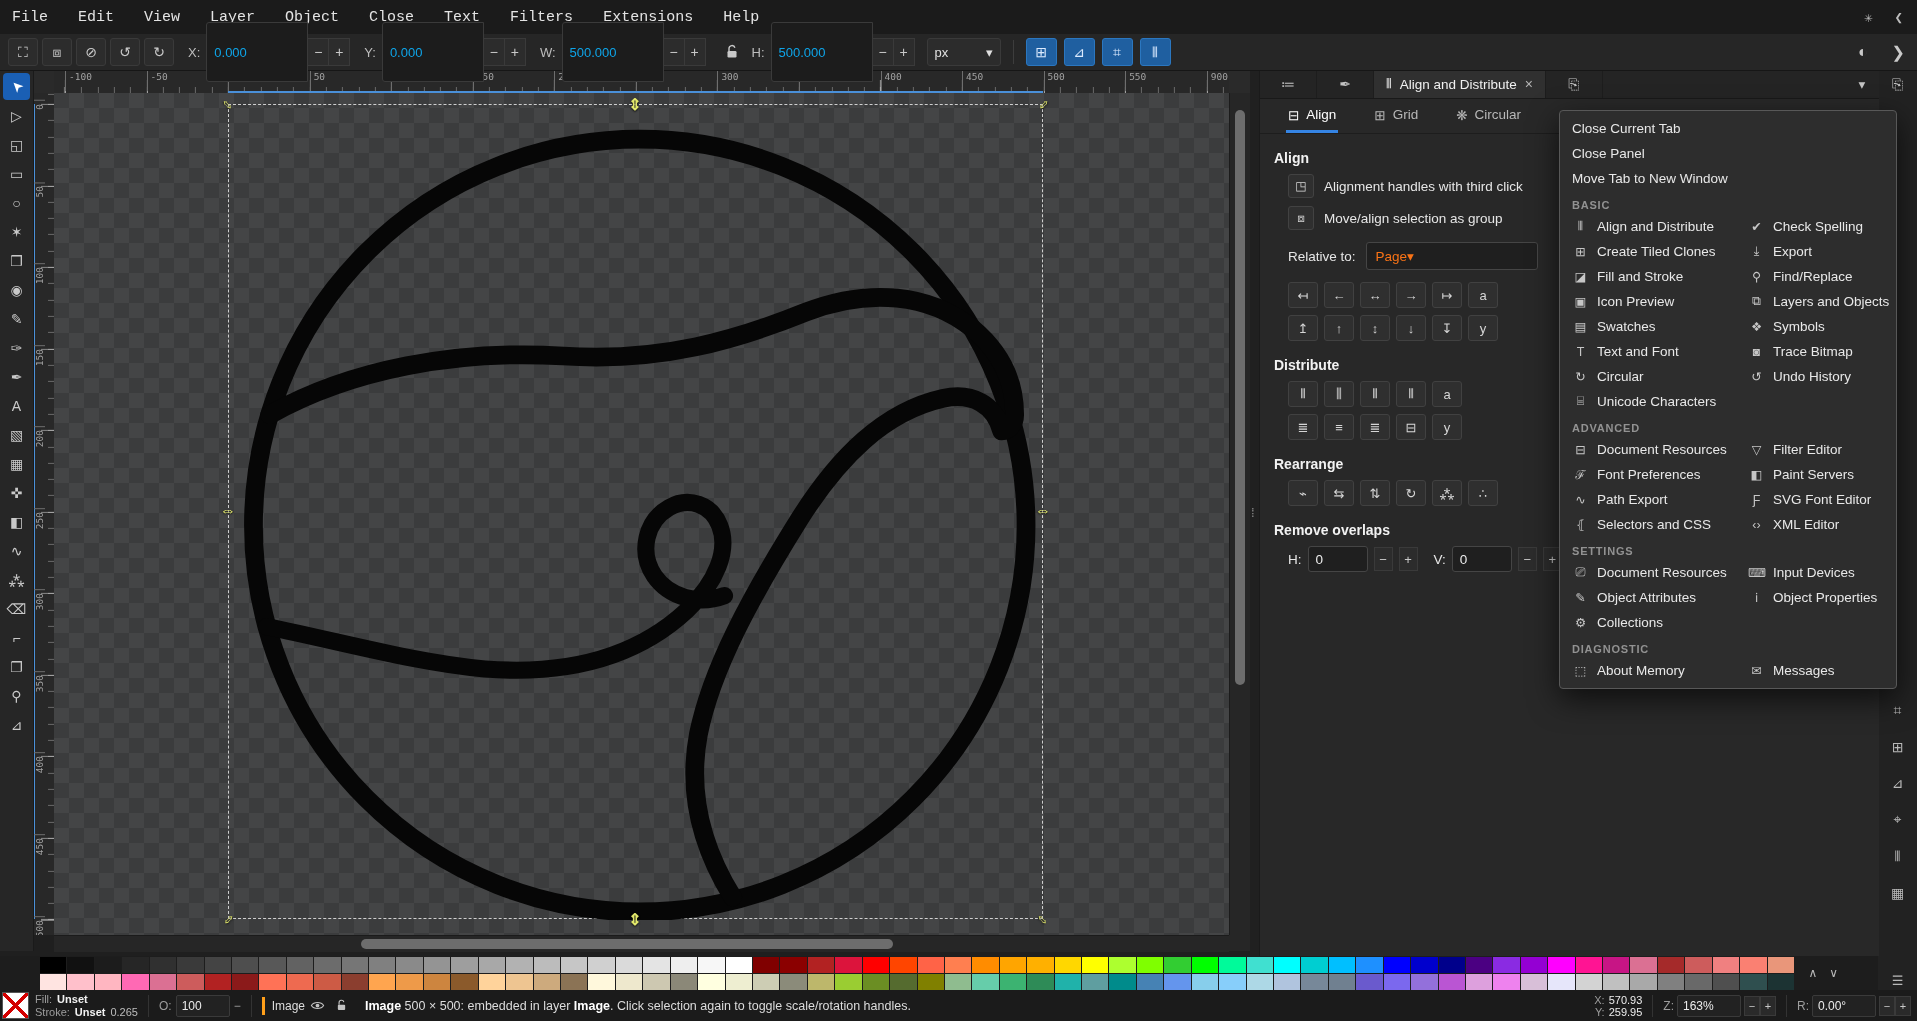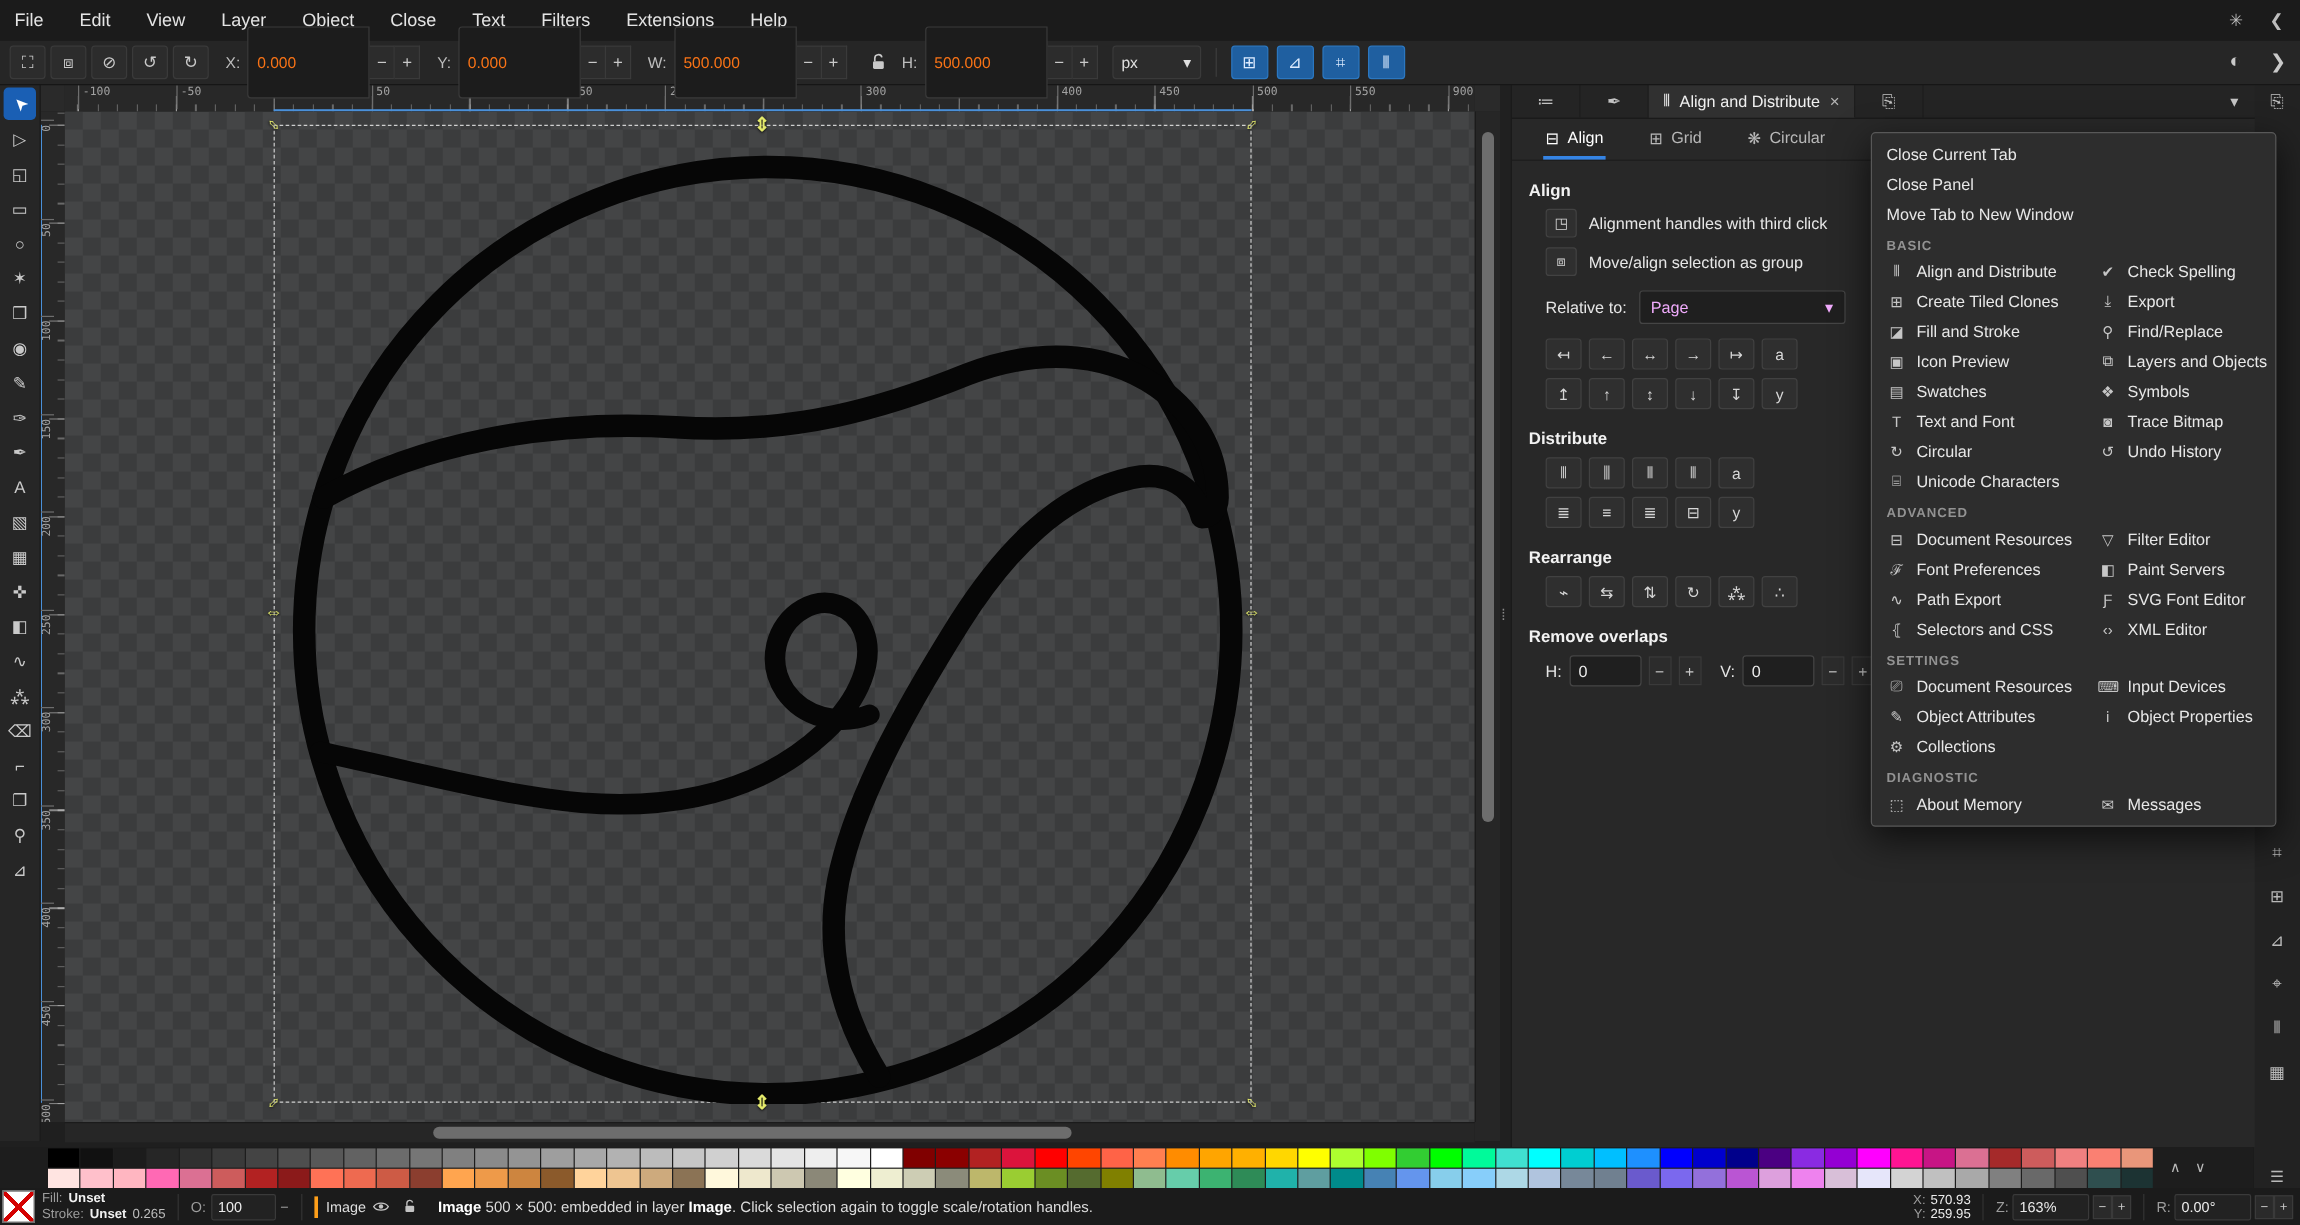--- a/index.html
+++ b/index.html
@@ -1,32 +1,32 @@
 <!DOCTYPE html>
 <html><head>
 <meta charset="utf-8">
 <style>
   html,body{margin:0;padding:0;background:#141414;}
   .app{position:relative;width:1917px;height:1021px;overflow:hidden;background:#1f1f1f;
        font-family:"Liberation Sans",sans-serif;color:#ddd;-webkit-user-select:none;}
   .glyph{display:inline-block;}
 
   
-  .menubar{position:absolute;left:0;top:0;right:0;height:34px;background:#1b1b1b;display:flex;align-items:center;font-size:15px;z-index:5;}
+  .menubar{position:absolute;left:0;top:0;right:0;height:34px;background:#1b1b1b;display:flex;align-items:center;font-size:15px;z-index:5;font-family:Liberation Mono, monospace;}
   .menu-items{display:flex;gap:30px;padding-left:12px;}
   .menu-item{color:#e4e4e4;cursor:default;}
   .menubar-right{margin-left:auto;display:flex;gap:22px;padding-right:14px;color:#bdbdbd;font-size:14px;}
 
   
   .commandbar{position:absolute;left:0;top:34px;right:0;height:36px;background:#262626;border-bottom:1px solid #161616;display:flex;align-items:center;font-size:13px;z-index:5;}
   .cb-buttons{display:flex;gap:4px;padding-left:8px;}
   .cb-btn{width:30px;height:28px;background:#2c2c2c;border:1px solid #3a3a3a;border-radius:3px;color:#c9c9c9;font-size:14px;display:flex;align-items:center;justify-content:center;padding:0;}
   .spin{display:flex;align-items:center;margin-left:14px;}
   .spin-label{color:#bdbdbd;margin-right:6px;}
-  .spin-field{width:86px;height:26px;background:#1c1c1c;border:1px solid #3a3a3a;border-radius:3px 0 0 3px;color:#f97316;display:flex;align-items:center;padding:16px 7px;}
+  .spin-field{width:86px;height:26px;background:#1c1c1c;border:1px solid #3a3a3a;border-radius:3px 0 0 3px;color:#0ea5e9;display:flex;align-items:center;padding:16px 7px;}
   .spin-btn{width:21px;height:28px;background:#2c2c2c;border:1px solid #3a3a3a;border-left:none;color:#c9c9c9;font-size:14px;display:flex;align-items:center;justify-content:center;padding:0;}
   .lock-btn{width:28px;height:28px;margin-left:12px;background:transparent;border:none;display:flex;align-items:center;justify-content:center;}
   .unit-dd{width:58px;height:26px;margin-left:12px;background:#2c2c2c;border:1px solid #3a3a3a;border-radius:3px;display:flex;align-items:center;justify-content:space-between;padding:0 7px;color:#e0e0e0;}
   .cb-sep{width:1px;height:24px;background:#3d3d3d;margin:0 12px;}
   .snap-toggles{display:flex;gap:7px;}
   .snap-tgl{width:31px;height:28px;background:#1f5fa0;border:1px solid #2b77c0;border-radius:3px;color:#dbeafe;font-size:14px;display:flex;align-items:center;justify-content:center;padding:0;}
   .cb-right{margin-left:auto;display:flex;align-items:center;gap:24px;padding-right:12px;color:#c9c9c9;font-size:16px;}
 
   
   .toolbox{position:absolute;left:0;top:70px;width:33px;bottom:70px;background:#262626;border-right:1px solid #1a1a1a;display:flex;flex-direction:column;align-items:center;padding-top:2px;z-index:4;}
@@ -75,21 +75,21 @@
   .ph-spacer{flex:1;}
   .ph-dd{width:34px;display:flex;align-items:center;justify-content:center;color:#c3c3c3;}
   .ptabs{height:34px;border-bottom:1px solid #1d1d1d;display:flex;align-items:stretch;padding-left:26px;gap:34px;}
   .ptab{display:flex;align-items:center;gap:7px;color:#b8b8b8;border-bottom:3px solid transparent;padding:0 2px;}
   .ptab.active{color:#ffffff;border-bottom-color:#3584e4;}
   .pbody{padding:8px 0 0 14px;}
   .psec-h{font-weight:bold;font-size:14px;color:#f2f2f2;margin:8px 0 8px 0;}
   .opt-row{display:flex;align-items:center;gap:10px;margin:0 0 8px 14px;color:#e6e6e6;}
   .mini-btn{width:26px;height:24px;background:#2f2f2f;border:1px solid #424242;border-radius:3px;color:#d6d6d6;font-size:12px;display:flex;align-items:center;justify-content:center;padding:0;}
   .rel-row{display:flex;align-items:center;gap:10px;margin:12px 0 12px 14px;color:#e6e6e6;}
-  .select{width:152px;height:26px;background:#1f1f1f;border:1px solid #454545;border-radius:3px;display:flex;align-items:center;justify-content:space-between;padding:0 9px;color:#f0abfc;gap:32px;}
+  .select{width:152px;height:26px;background:#1f1f1f;border:1px solid #454545;border-radius:3px;display:flex;align-items:center;padding:0 9px;color:#f97316;}
   .btn-grid{display:flex;gap:6px;margin:0 0 7px 14px;}
   .ab{width:30px;height:26px;background:#2f2f2f;border:1px solid #414141;border-radius:3px;color:#d6d6d6;font-size:13px;display:flex;align-items:center;justify-content:center;padding:0;}
   .ro-row{display:flex;align-items:center;gap:6px;margin:6px 0 0 14px;color:#e6e6e6;}
   .ro-field{width:44px;height:24px;background:#1f1f1f;border:1px solid #454545;border-radius:3px;display:flex;align-items:center;padding:0 7px;color:#ececec;}
   .ro-sbtn{width:19px;height:24px;background:#2c2c2c;border:1px solid #3a3a3a;color:#c9c9c9;font-size:13px;display:flex;align-items:center;justify-content:center;padding:0;}
 
   
   .ctxmenu{position:absolute;left:1559px;top:110px;width:336px;background:#2d2d2d;border:1px solid #585858;border-radius:4px;box-shadow:0 10px 30px rgba(0,0,0,.65);padding:5px 0;z-index:100;font-size:13.5px;}
   .cm-item{height:25px;display:flex;align-items:center;padding:0 12px;gap:8px;color:#e8e8e8;white-space:nowrap;}
   .cm-label{padding:8px 12px 3px 12px;color:#929292;font-size:11px;font-weight:bold;letter-spacing:.8px;}

